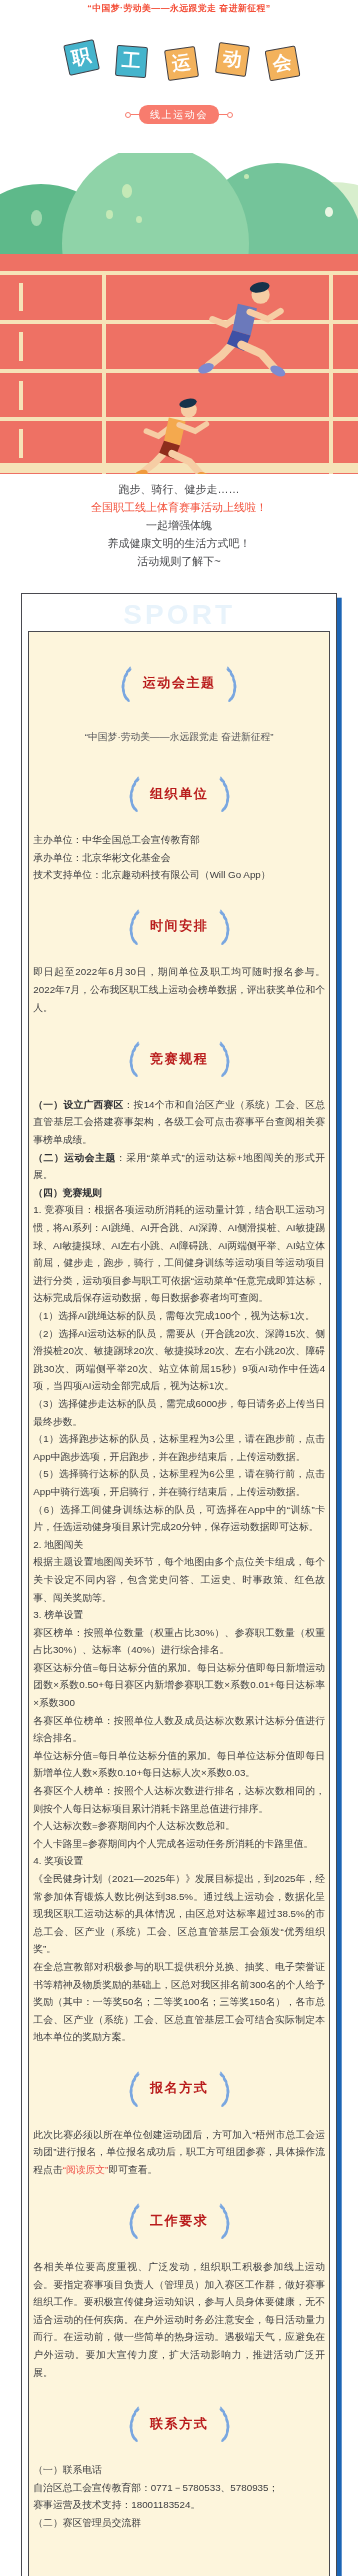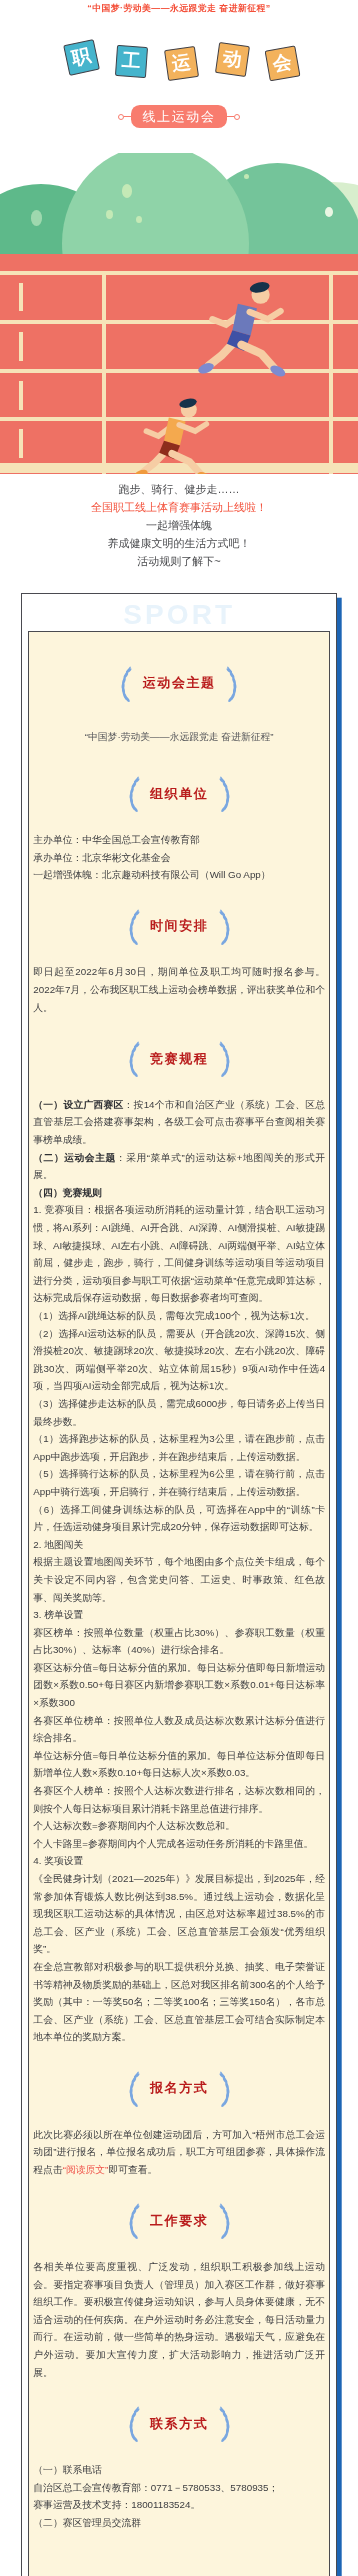--- a/index.html
+++ b/index.html
@@ -11,21 +11,21 @@
   .slogan{position:absolute;top:3.1px;left:0;width:100%;text-align:center;
           font-size:8.8px;font-weight:bold;color:#f4503a;letter-spacing:0.5px;}
   .tcard{position:absolute;width:28.5px;height:28.5px;border:1px solid #3f3f46;border-radius:2.1px;
          display:flex;align-items:center;justify-content:center;
          color:#fff;font-size:18.7px;font-weight:bold;}
   .tcard.teal{background:#45b4cc;}
   .tcard.orange{background:#f3b25c;}
   .badge-row{position:absolute;top:105px;left:0;width:100%;display:flex;align-items:center;justify-content:center;}
   .badge-dot{width:4.1px;height:4.1px;border:1px solid #f87c6e;border-radius:50%;background:#fff;}
   .badge-link{width:7.3px;height:1.6px;background:#f87c6e;}
-  .badge-pill{background:#f87c6e;color:#fff;font-size:13px;letter-spacing:1.6px;
+  .badge-pill{background:#f87c6e;color:#fff;font-size:10px;letter-spacing:1.6px;
               padding:2.6px 11.4px;border-radius:8.8px;}
   
   .hills{position:absolute;left:0;top:153px;width:358px;height:101px;overflow:hidden;}
   .hill{position:absolute;border-radius:50%;}
   .spot{position:absolute;border-radius:50%;}
   
   .track{position:absolute;left:0;top:254px;width:358px;height:220px;background:#ee7164;overflow:hidden;}
   .tline-h{position:absolute;left:0;width:358px;height:4.1px;background:#f6e3b8;}
   .tline-v{position:absolute;top:16.6px;width:4.1px;height:204px;background:#f6e3b8;}
   .tick{position:absolute;left:18.7px;width:4.7px;height:28.5px;background:#f6e3b8;}
@@ -213,21 +213,21 @@
 <ellipse cx="21" cy="44" rx="7" ry="3" transform="rotate(-85 21 44)"></ellipse>
 <ellipse cx="22" cy="55" rx="7" ry="3" transform="rotate(-100 22 55)"></ellipse>
 <ellipse cx="25" cy="65" rx="7" ry="3" transform="rotate(-115 25 65)"></ellipse>
 <ellipse cx="30" cy="72" rx="7" ry="3" transform="rotate(-130 30 72)"></ellipse>
                 </g>
               </svg></span>
         </div>
         <div class="sec-body">
             <div class="para"><span>主办单位：中华全国总工会宣传教育部</span></div>
             <div class="para"><span>承办单位：北京华彬文化基金会</span></div>
-            <div class="para"><span>一起增强体魄：北京趣动科技有限公司（Will Go App）</span></div>
+            <div class="para"><span>技术支持单位：北京趣动科技有限公司（Will Go App）</span></div>
           </div>
       </section>
 
       <section>
         <div class="sec-head">
           <span class="laurel"><svg viewBox="0 0 44 78" width="21" height="37">
                 <g fill="#7aa7e0">
 <path d="M36,5 C24,19 17,42 27,71" fill="none" stroke="#7aa7e0" stroke-width="3" stroke-linecap="round"></path>
 <ellipse cx="33" cy="12" rx="7" ry="3" transform="rotate(-40 33 12)"></ellipse>
 <ellipse cx="27" cy="22" rx="7" ry="3" transform="rotate(-55 27 22)"></ellipse>

